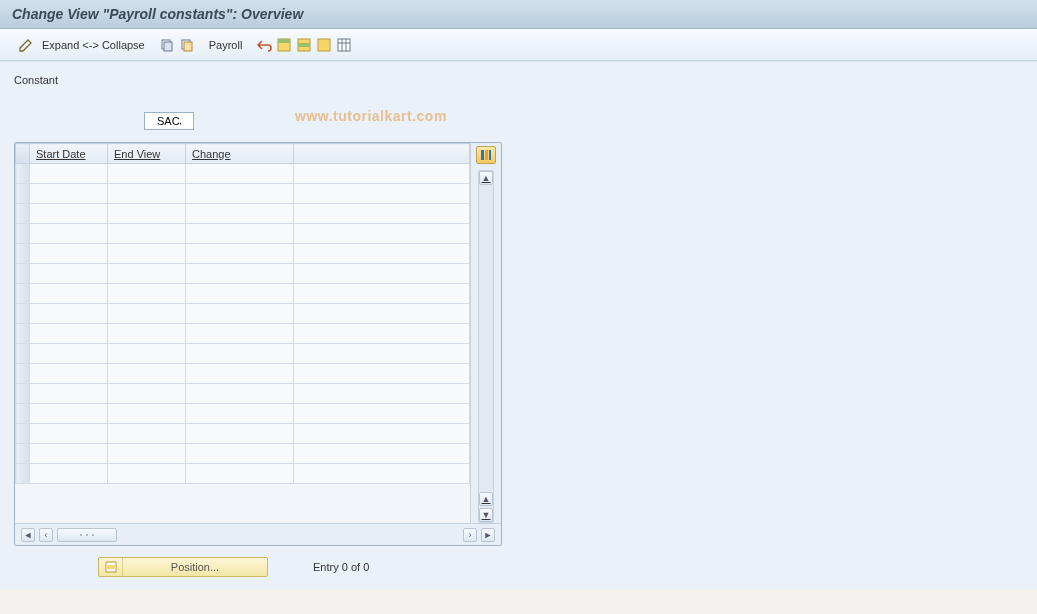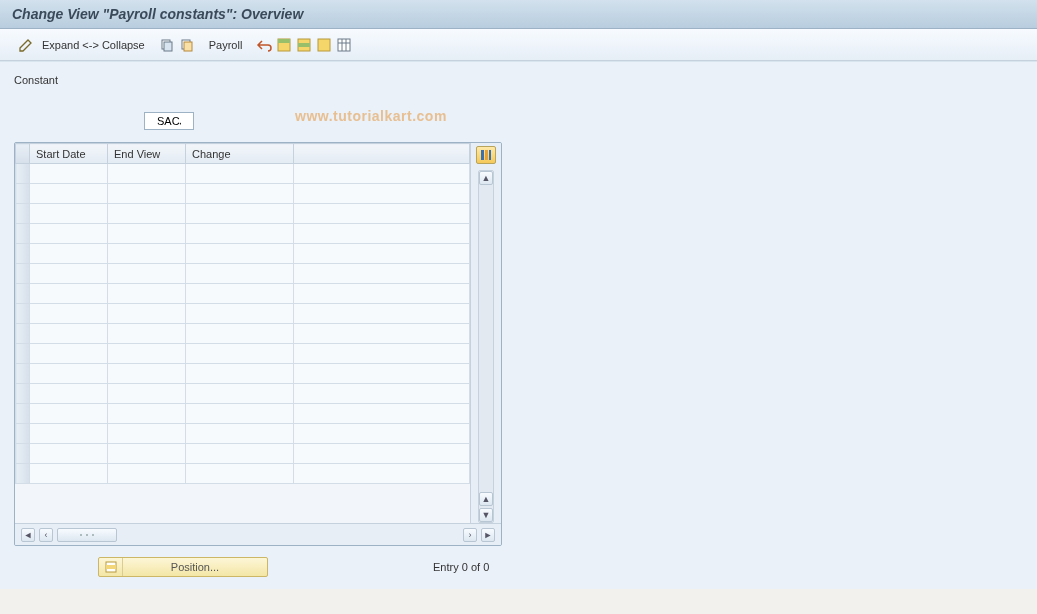--- a/index.html
+++ b/index.html
@@ -76,20 +76,21 @@
   }
   .panel-header {
     background: linear-gradient(#d9e6f2, #c3d4e4);
     border-bottom: 1px solid #9db2c5;
     padding: 3px 8px;
     color: #3b4a5a;
   }
   .grid-area {
     display: flex;
     height: 380px;
+    text-decoration: underline;
   }
   .grid-table-wrap {
     flex: 1;
     overflow: hidden;
     background: #f2f6fa;
     border-right: 1px solid #c5d2de;
     position: relative;
   }
   table.grid {
     border-collapse: collapse;
@@ -188,21 +189,20 @@
     border-radius: 2px;
     cursor:pointer;
     display:flex;align-items:center;justify-content:center;
   }
   .footer {
     position: absolute;
     left: 98px;
     bottom: 12px;
     display: flex;
     align-items: center;
-    gap: 120px;
   }
   .position-btn {
     width: 170px;
     height: 20px;
     background: linear-gradient(#fdf6d7,#f3e6a5);
     border: 1px solid #cbb765;
     border-radius: 2px;
     display: flex;
     align-items: center;
     cursor: pointer;

